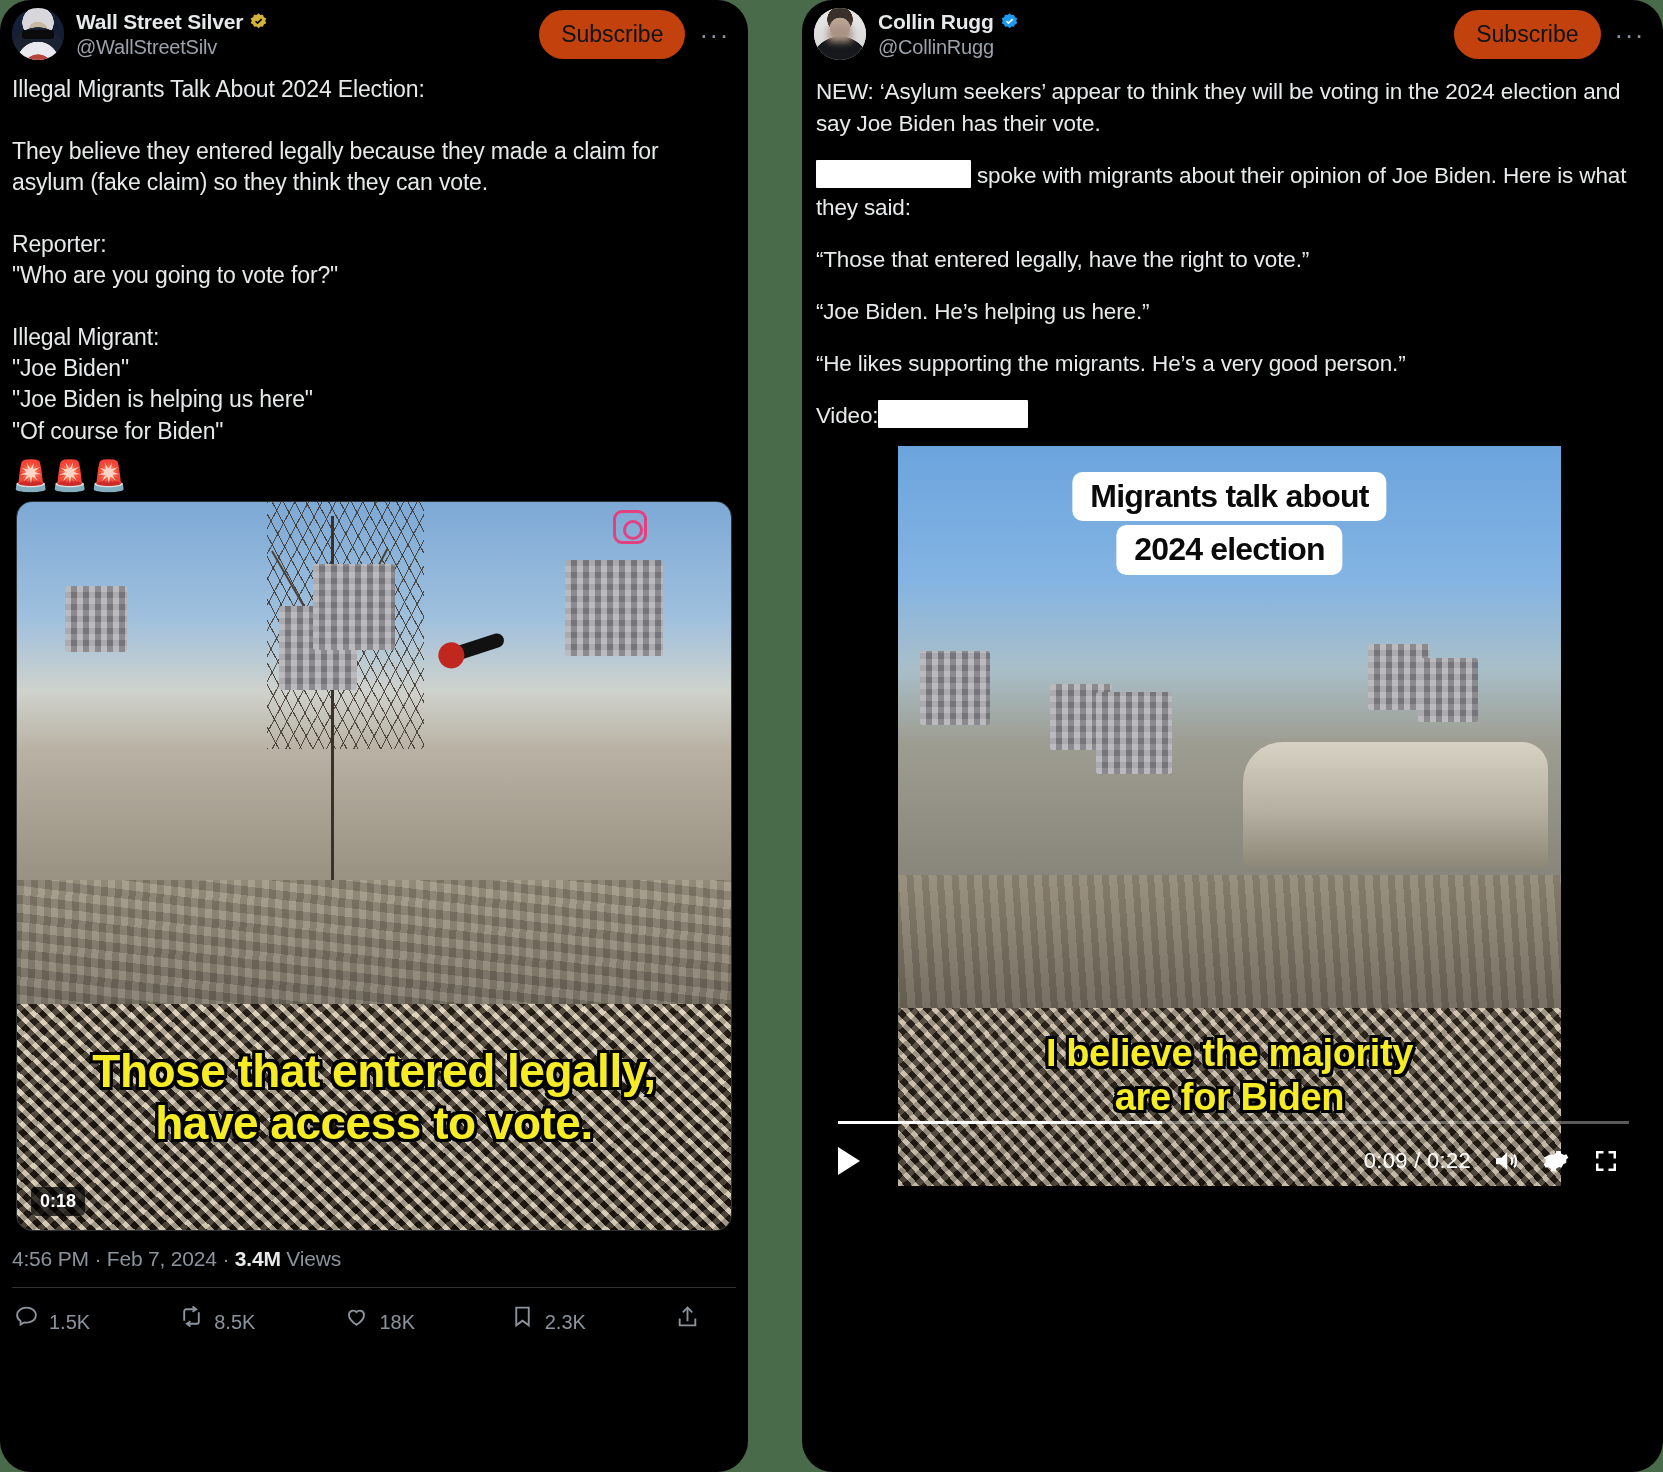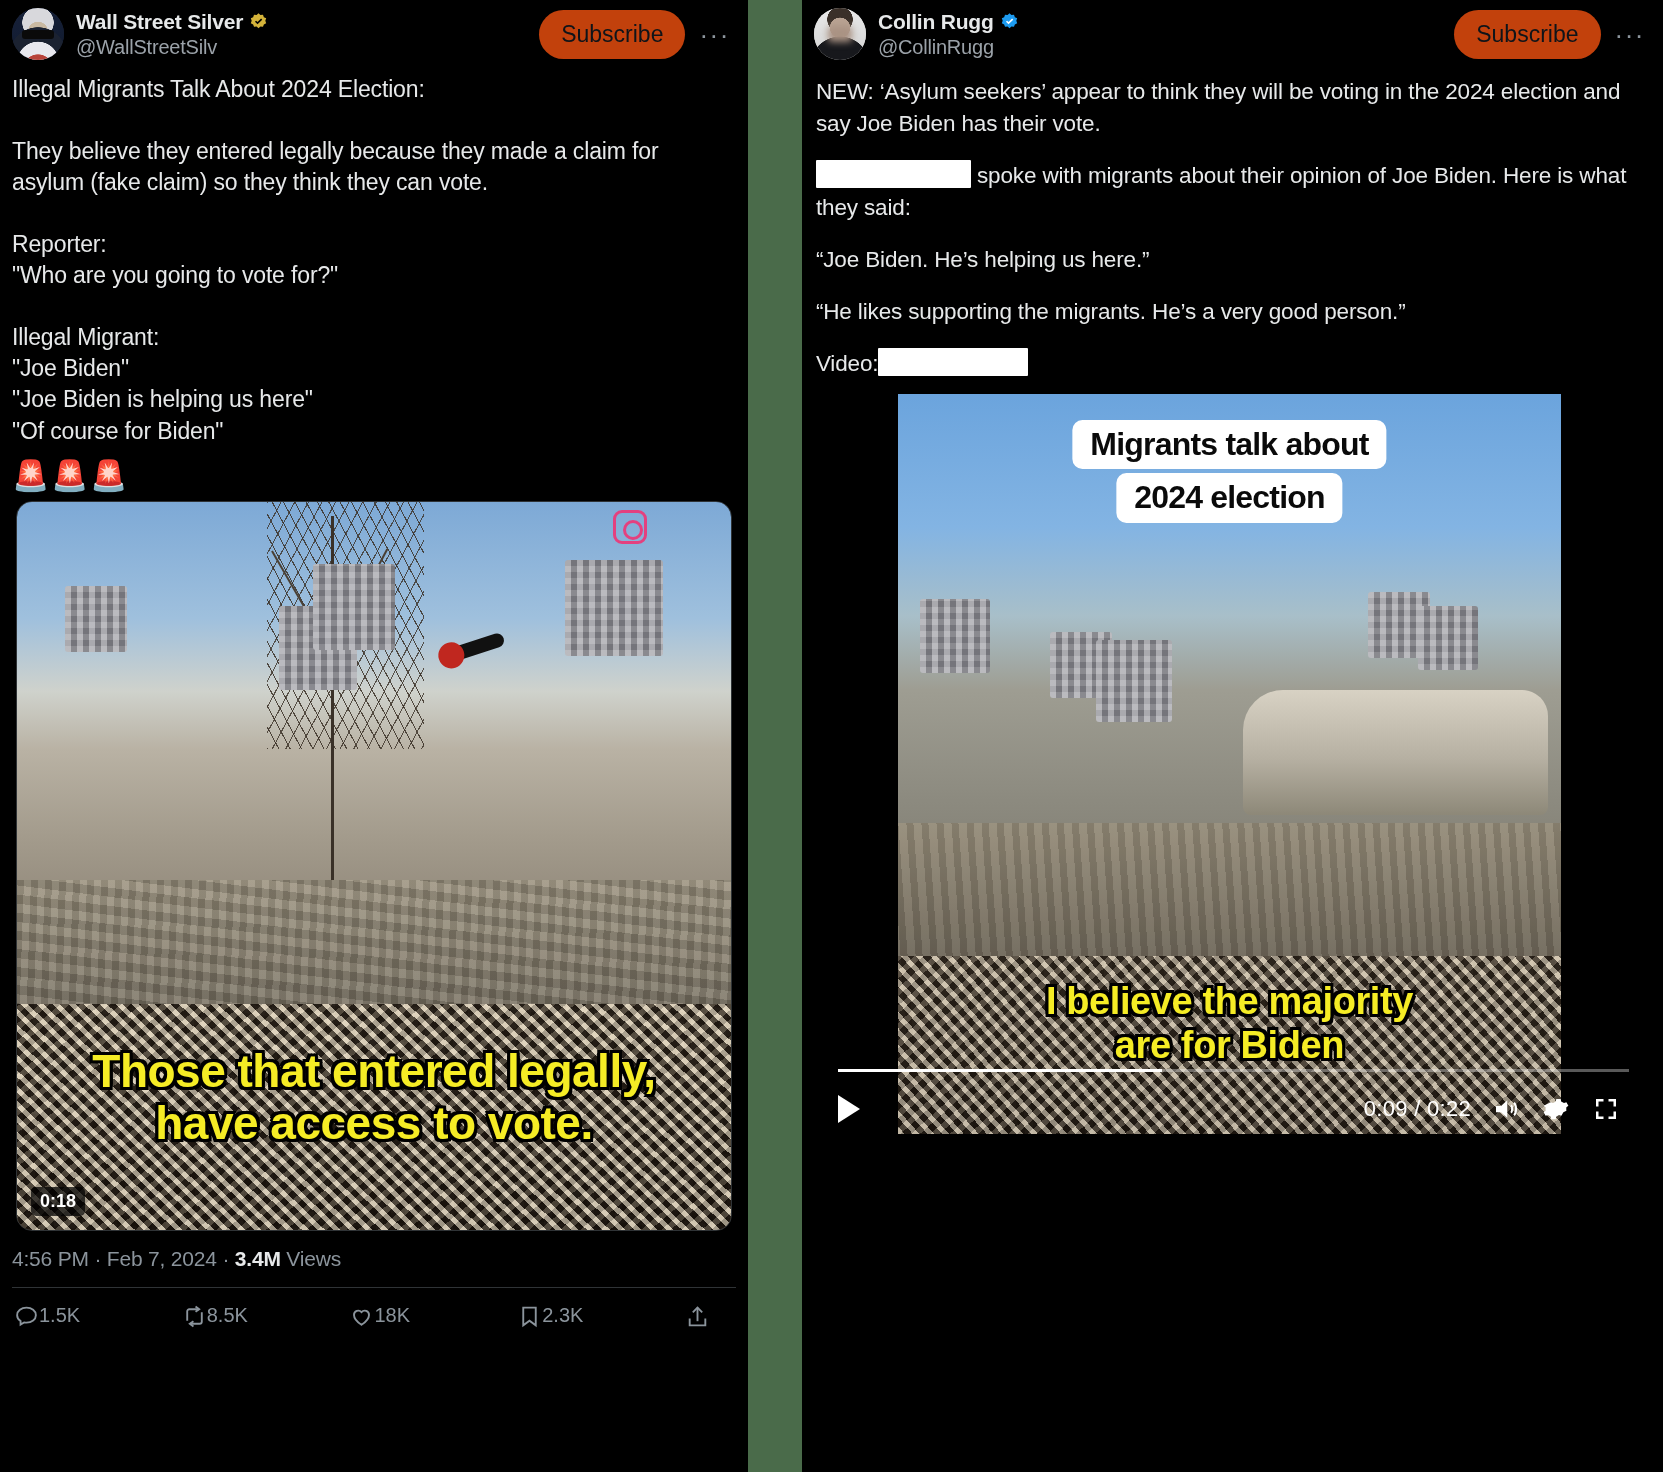--- a/index.html
+++ b/index.html
@@ -15,20 +15,21 @@
     background: #4a6b4a;
     display: flex;
   }
 
   
   .tweet {
     position: relative;
     background: #000;
     height: 1472px;
     overflow: hidden;
+    border-radius: 31px;
   }
   .tweet-left  { width: 760px; }
   .gap         { width: 28px; background: #4a6b4a; flex: 0 0 28px; }
   .tweet-right { width: 875px; margin-left: 26px; }
 
   .hdr {
     display: flex; align-items: flex-start;
     padding: 8px 14px 0 12px;
     position: relative;
   }
@@ -193,21 +194,21 @@
     padding: 16px 14px 0 12px; letter-spacing: -0.2px;
   }
   .meta b { color: #e7e9ea; font-weight: 700; }
   .divider { height:1px; background:#2f3336; margin: 16px 12px 0; }
 
   .actions {
     display:flex; align-items:center;
     padding: 16px 14px 0 14px;
     color:#8b949c; font-size:20px;
   }
-  .act { display:flex; align-items:flex-start; width:172px; cursor:pointer; }
+  .act { display:flex; align-items:flex-end; gap:10px; width:172px; cursor:pointer; }
   .act svg { width:25px; height:25px; stroke:#8b949c; fill:none; stroke-width:1.8; }
   .act.share { width:auto; margin-left:auto; margin-right: 24px;}
 
   
   .rvideo {
     position: relative;
     margin: 14px 20px 0 14px;
     border-radius: 14px;
     overflow: hidden;
     height: 740px;
@@ -418,20 +419,21 @@
       </div>
       <div class="hdr-right">
         <button class="subscribe">Subscribe</button>
         <span class="dots">···</span>
       </div>
     </div>
 
     <div class="body" style="white-space:normal;">
       <p style="margin-bottom:20px;">NEW: ‘Asylum seekers’ appear to think they will be voting in the 2024 election and say Joe Biden has their vote.</p>
       <p style="margin-bottom:20px;"><span class="redact rd-1"></span><span> spoke with migrants about their opinion of Joe Biden. Here is what they said:</span></p>
+      <p style="margin-bottom:20px;">“Those that entered legally, have the right to vote.”</p>
       <p style="margin-bottom:20px;">“Joe Biden. He’s helping us here.”</p>
       <p style="margin-bottom:20px;">“He likes supporting the migrants. He’s a very good person.”</p>
       <p><span>Video:</span><span class="redact rd-2"></span></p>
     </div>
 
     <div class="rvideo">
       <div class="rvideo-inner">
         <div class="sky2"></div>
         <div class="ground2"></div>
         <div class="car"></div>

